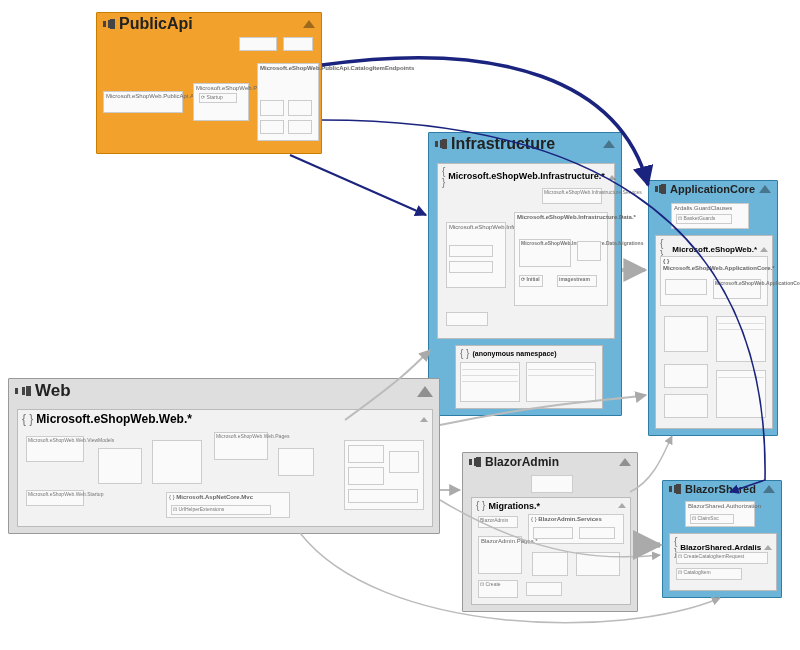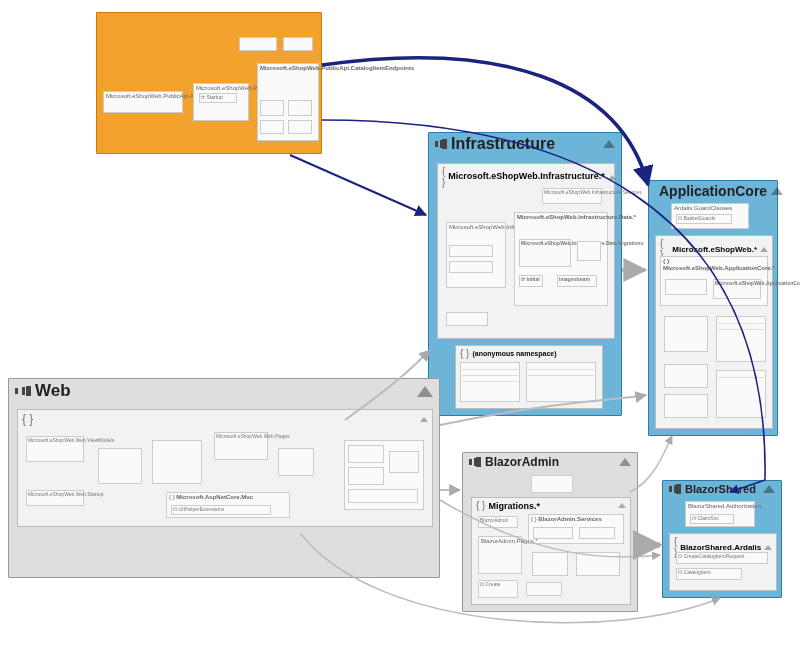--- a/index.html
+++ b/index.html
@@ -124,20 +124,25 @@
   <path d="M440,490 L460,490" fill="none" stroke="#bbb" stroke-width="2" marker-end="url(#arr-gray)"></path>
 
   <path d="M630,492 C655,480 665,450 672,436" fill="none" stroke="#bbb" stroke-width="1.5" marker-end="url(#arr-gray)"></path>
 
   <path d="M638,545 L660,545" fill="none" stroke="#999" stroke-width="5" marker-end="url(#arr-gray)"></path>
 
   <path d="M300,533 C380,635 620,640 720,598" fill="none" stroke="#bbb" stroke-width="1.5" marker-end="url(#arr-gray)"></path>
 </svg>
 
 <div class="module mod-orange" style="left:96px; top:12px; width:226px; height:142px;">
+  <div class="mod-header">
+    <span class="icon-asm"></span>
+    <span>PublicApi</span>
+    <span class="collapse-tri"></span>
+  </div>
   <div class="innerbox" style="left:6px; top:78px; width:80px; height:22px; font-size:6px;">
     <span>Microsoft.eShopWeb.PublicApi.AuthEndpoints</span>
   </div>
   <div class="innerbox" style="left:96px; top:70px; width:56px; height:38px;">
     <span style="display:block;">Microsoft.eShopWeb.PublicApi</span>
     <div class="tiny" style="position:relative; left:3px; top:1px; width:38px; height:10px;">⟳ <span>Startup</span></div>
   </div>
   <div class="innerbox" style="left:160px; top:50px; width:62px; height:78px; font-weight:bold; font-size:6px;">
     <span>Microsoft.eShopWeb.PublicApi.CatalogItemEndpoints</span>
     <div class="tiny" style="left:2px; top:36px; width:24px; height:16px;"></div>
@@ -187,21 +192,21 @@
       <div style="border-bottom:1px solid #ddd; height:6px;"></div>
     </div>
     <div class="tiny" style="left:70px; top:16px; width:70px; height:40px;">
       <div style="border-bottom:1px solid #ddd; height:6px;"></div>
       <div style="border-bottom:1px solid #ddd; height:6px;"></div>
     </div>
   </div>
 </div>
 
 <div class="module mod-blue" style="left:648px; top:180px; width:130px; height:256px;">
-  <div class="mod-header" style="font-size:14px;">
+  <div class="mod-header" style="font-size:11px;justify-content:flex-end;">
     <span class="icon-asm"></span>
     <span>ApplicationCore</span>
     <span class="collapse-tri"></span>
   </div>
   <div class="innerbox" style="left:22px; top:22px; width:78px; height:26px;">
     <span>Ardalis.GuardClauses</span>
     <div class="tiny" style="left:4px; top:10px; width:56px; height:10px;">⊡ <span>BasketGuards</span></div>
   </div>
   <div class="panel" style="left:6px; top:54px; width:118px; height:194px;">
     <div class="panel-header">
@@ -220,29 +225,30 @@
       <div style="border-bottom:1px solid #ddd; height:6px;"></div>
     </div>
     <div class="tiny" style="left:8px; top:128px; width:44px; height:24px;"></div>
     <div class="tiny" style="left:8px; top:158px; width:44px; height:24px;"></div>
     <div class="tiny" style="left:60px; top:134px; width:50px; height:48px;">
       <div style="border-bottom:1px solid #ddd; height:6px;"></div>
     </div>
   </div>
 </div>
 
-<div class="module mod-gray" style="left:8px; top:378px; width:432px; height:200px;">
+<div class="module mod-gray" style="left:8px; top:378px; width:432px; height:156px;">
   <div class="mod-header" style="font-size:17px;">
     <span class="icon-asm" style="width:16px; height:14px;"></span>
     <span>Web</span>
     <span class="collapse-tri" style="border-left-width:8px;border-right-width:8px;border-bottom-width:11px;"></span>
   </div>
   <div class="panel" style="left:8px; top:30px; width:416px; height:118px;">
     <div class="panel-header" style="font-size:12px;">
       <span class="ns">{ }</span>
+      <span style="font-weight:bold;">Microsoft.eShopWeb.Web.*</span>
       <span class="small-tri"></span>
     </div>
     <div class="tiny" style="left:8px; top:26px; width:58px; height:26px;">Microsoft.eShopWeb.Web.ViewModels</div>
     <div class="tiny" style="left:8px; top:80px; width:58px; height:16px;">Microsoft.eShopWeb.Web.Startup</div>
     <div class="tiny" style="left:80px; top:38px; width:44px; height:36px;"></div>
     <div class="tiny" style="left:134px; top:30px; width:50px; height:44px;"></div>
     <div class="tiny" style="left:196px; top:22px; width:54px; height:28px;">Microsoft.eShopWeb.Web.Pages</div>
     <div class="tiny" style="left:260px; top:38px; width:36px; height:28px;"></div>
     <div class="innerbox" style="left:148px; top:82px; width:124px; height:26px;">
       <span class="ns">{ }</span> <b>Microsoft.AspNetCore.Mvc</b>

